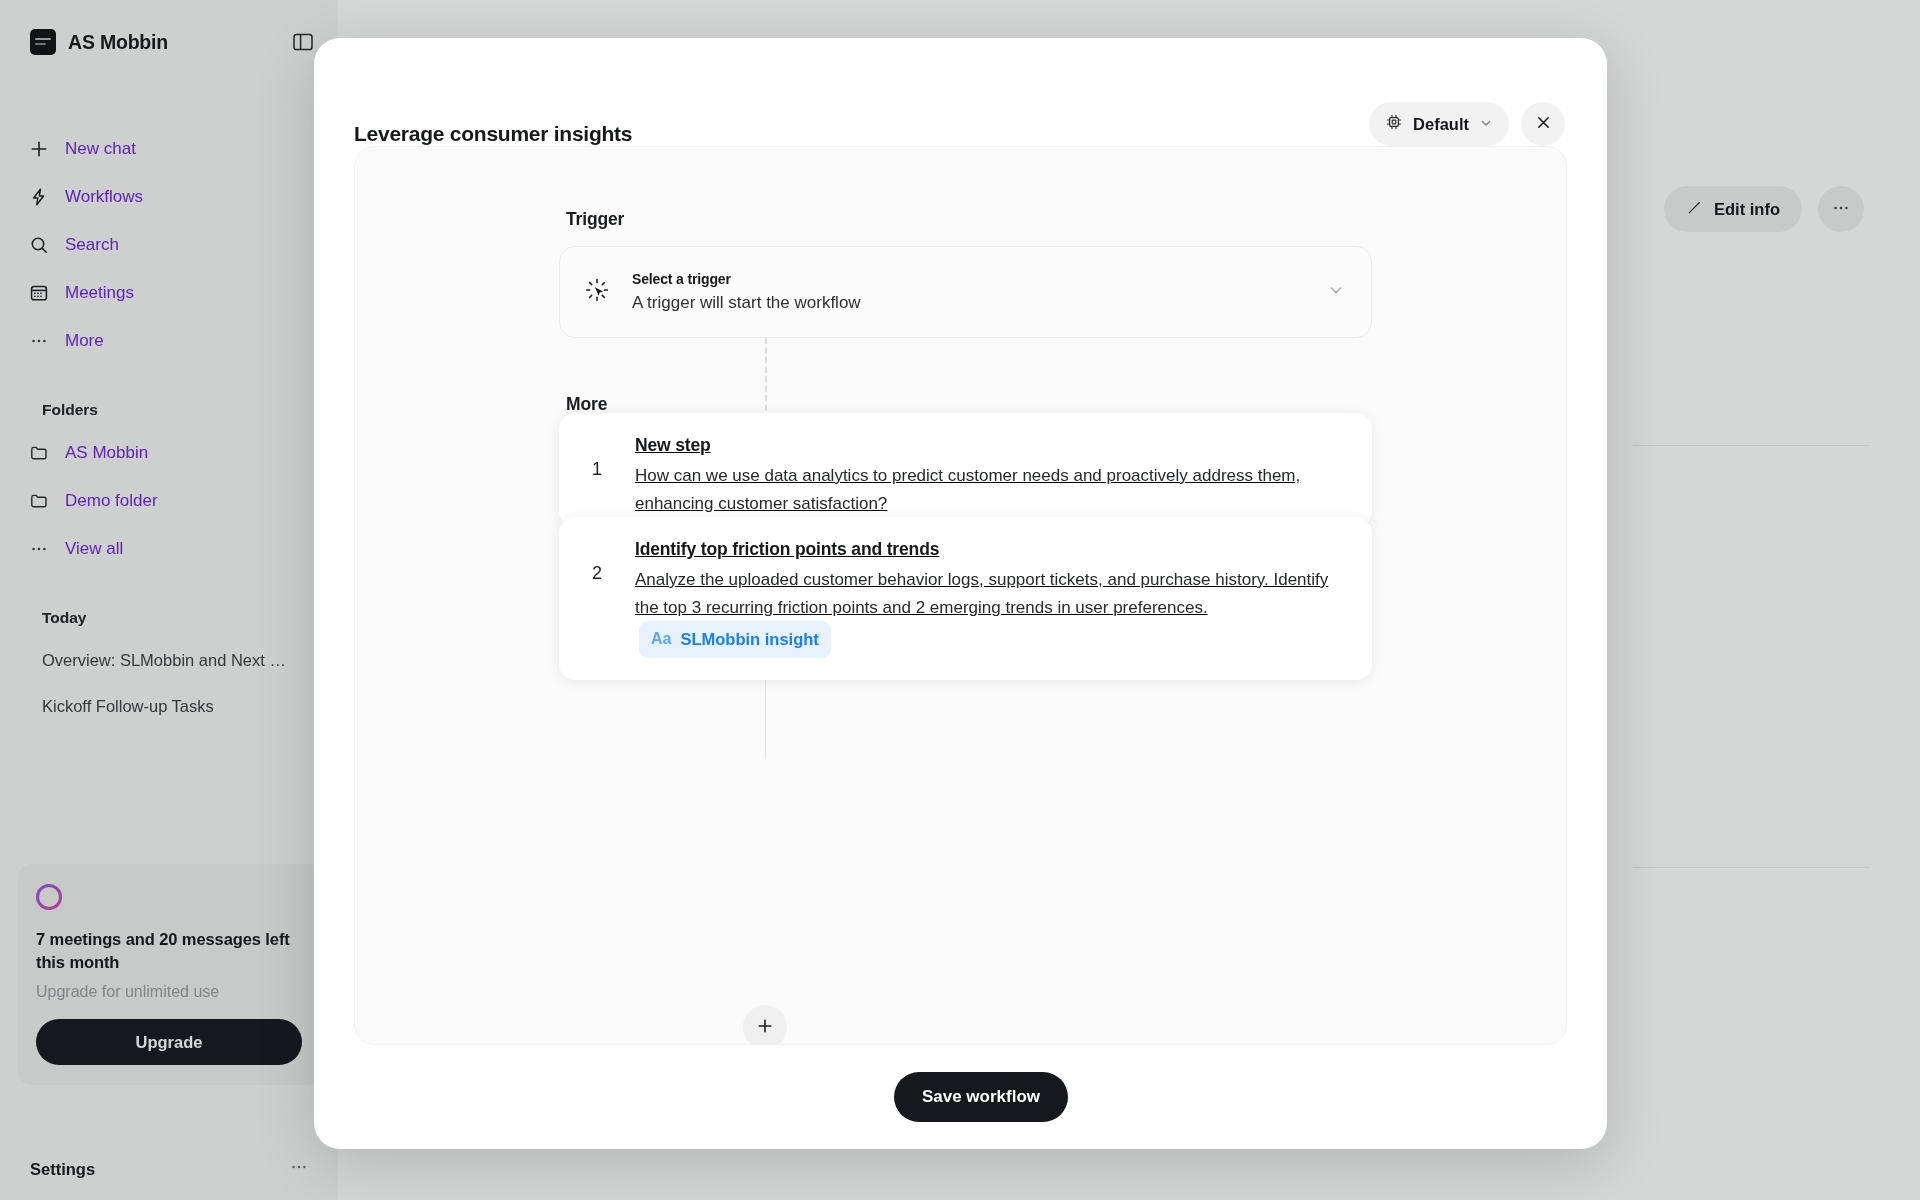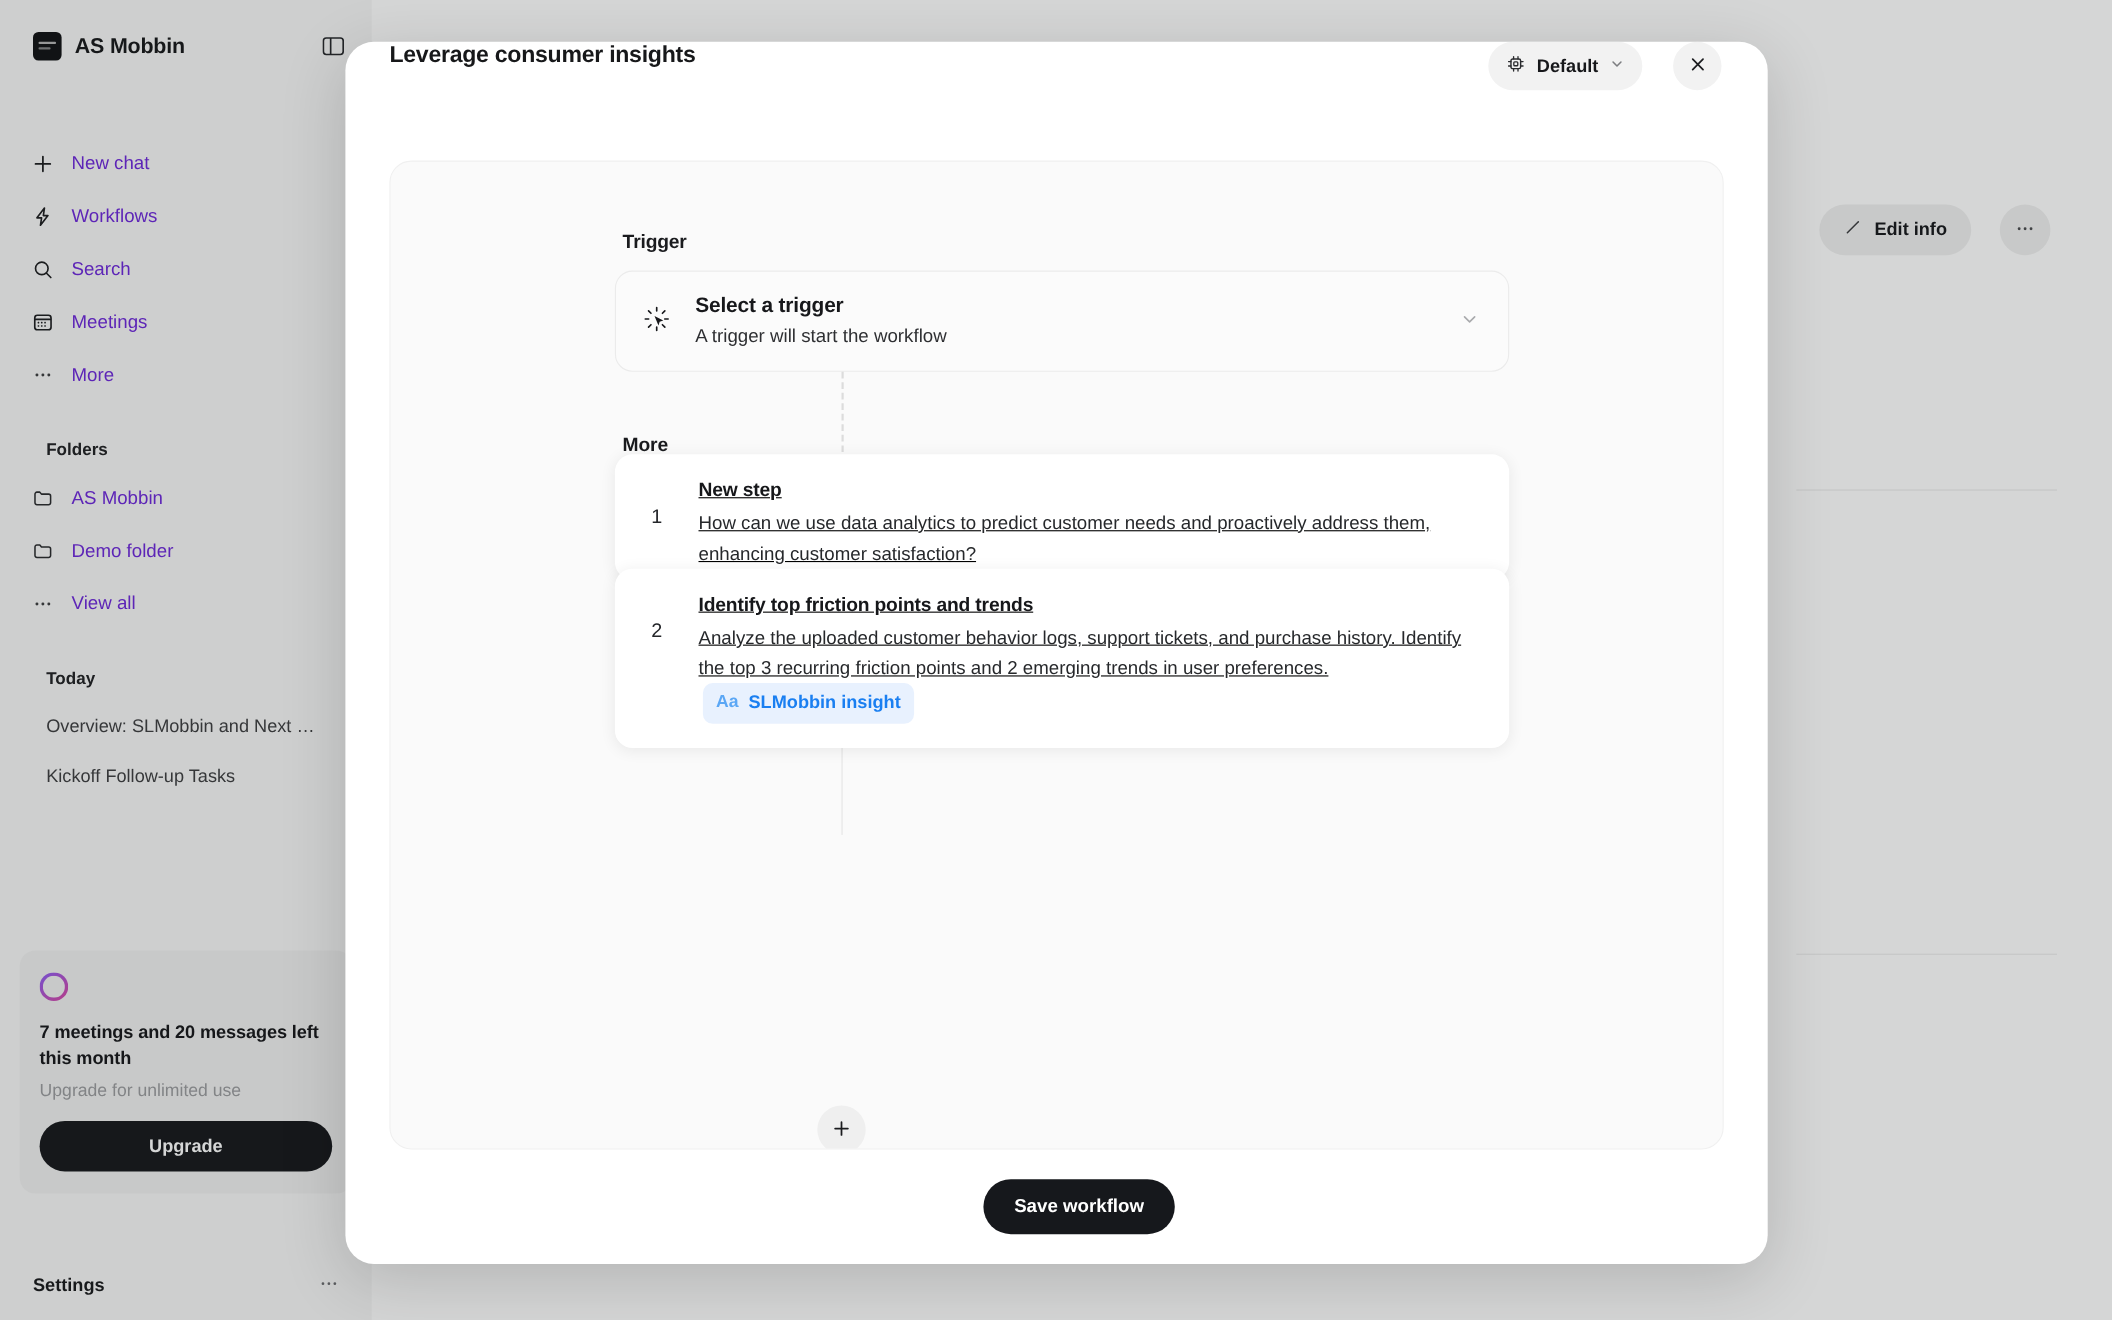--- a/index.html
+++ b/index.html
@@ -80,21 +80,21 @@
   .settings-row {
     display: flex; align-items: center; justify-content: space-between;
     padding: 0 30px; height: 62px; font-size: 16.5px; font-weight: 700; color: #18191c;
     cursor: pointer;
   }
   .dots-h { letter-spacing: 1.5px; color: #6a6b6e; font-size: 16px; }
 
   
   #bgpage { position: absolute; left: 338px; top: 0; right: 0; height: 1200px; background: #fff; }
   .bg-actions {
-    position: absolute; right: 56px; top: 186px; display: flex; align-items: center; gap: 26px;
+    position: absolute; right: 56px; top: 186px; display: flex; align-items: center; gap: 16px;
   }
   .bg-editbtn {
     display: flex; align-items: center; gap: 11px;
     height: 46px; padding: 0 22px; border-radius: 23px; background: #f0f0f0;
     font-size: 16.5px; font-weight: 700; color: #17181b; cursor: pointer; border: none;
     font-family: inherit;
   }
   .bg-morebtn {
     width: 46px; height: 46px; border-radius: 50%; background: #f0f0f0;
     display: flex; align-items: center; justify-content: center; cursor: pointer; border: none;
@@ -105,22 +105,22 @@
   #scrim { position: absolute; inset: 0; background: rgba(24,25,28,.18); }
 
   
   #modal {
     position: absolute; left: 314px; top: 38px; width: 1293px; height: 1111px;
     background: #ffffff; border-radius: 26px;
     box-shadow: 0 14px 60px rgba(0,0,0,.16);
     display: flex; flex-direction: column; overflow: hidden;
   }
   .modal-head {
-    height: 108px; display: flex; align-items: flex-start;
-    padding: 0 42px 0 40px; gap: 28px; flex: 0 0 108px;
+    height: 108px; display: flex; align-items: flex-end;
+    padding: 0 42px 0 40px; gap: 12px; flex: 0 0 108px;
   }
   .modal-title { font-size: 21px; font-weight: 700; color: #17181a; letter-spacing: -0.25px; flex: 1; }
   .model-pill {
     display: flex; align-items: center; gap: 10px;
     height: 44px; padding: 0 16px 0 16px; border-radius: 22px; background: #f2f2f2;
     font-size: 16.5px; font-weight: 700; color: #17181b; cursor: pointer; border: none;
     font-family: inherit;
   }
   .close-btn {
     width: 44px; height: 44px; border-radius: 50%; background: #f2f2f2;
@@ -140,21 +140,21 @@
   }
   #lbl-trigger { left: 211px; top: 62px; }
   #lbl-steps   { left: 211px; top: 247px; }
 
   .trigger-card {
     position: absolute; left: 204px; top: 99px; width: 813px; height: 92px;
     border: 1px solid #ebebeb; border-radius: 16px; background: #fbfbfb;
     display: flex; align-items: center; padding: 0 26px 0 24px; gap: 22px; cursor: pointer;
   }
   .trigger-texts { flex: 1; }
-  .trigger-t1 { font-size: 19px; font-weight: 700; color: #17181b; letter-spacing: -0.15px; }
+  .trigger-t1 { font-size: 14px; font-weight: 700; color: #17181b; letter-spacing: -0.15px; }
   .trigger-t2 { font-size: 17px; color: #2e2f32; margin-top: 6px; }
 
   .dash-conn {
     position: absolute; left: 410px; top: 191px; width: 0;
     height: 92px; border-left: 2px dashed #dcdcdc;
   }
   .solid-conn {
     position: absolute; left: 410px; top: 464px; width: 0;
     height: 148px; border-left: 1.5px solid #e4e4e4;
   }

